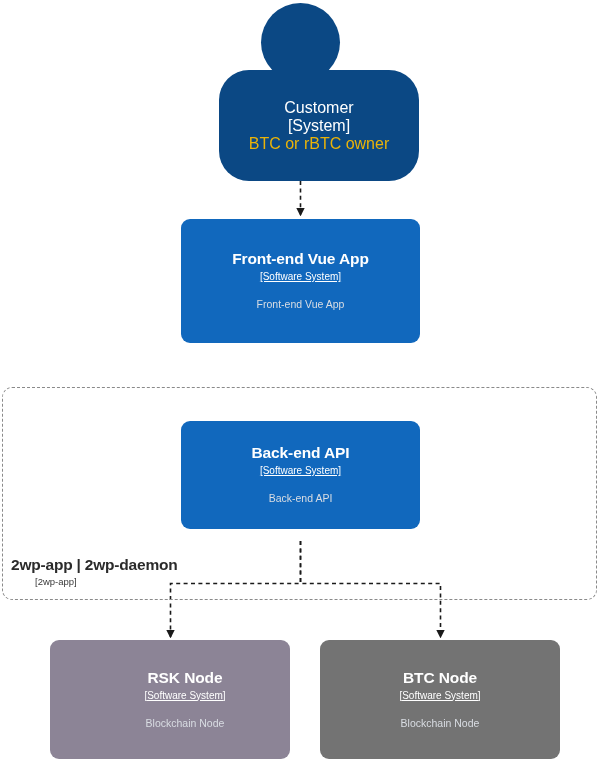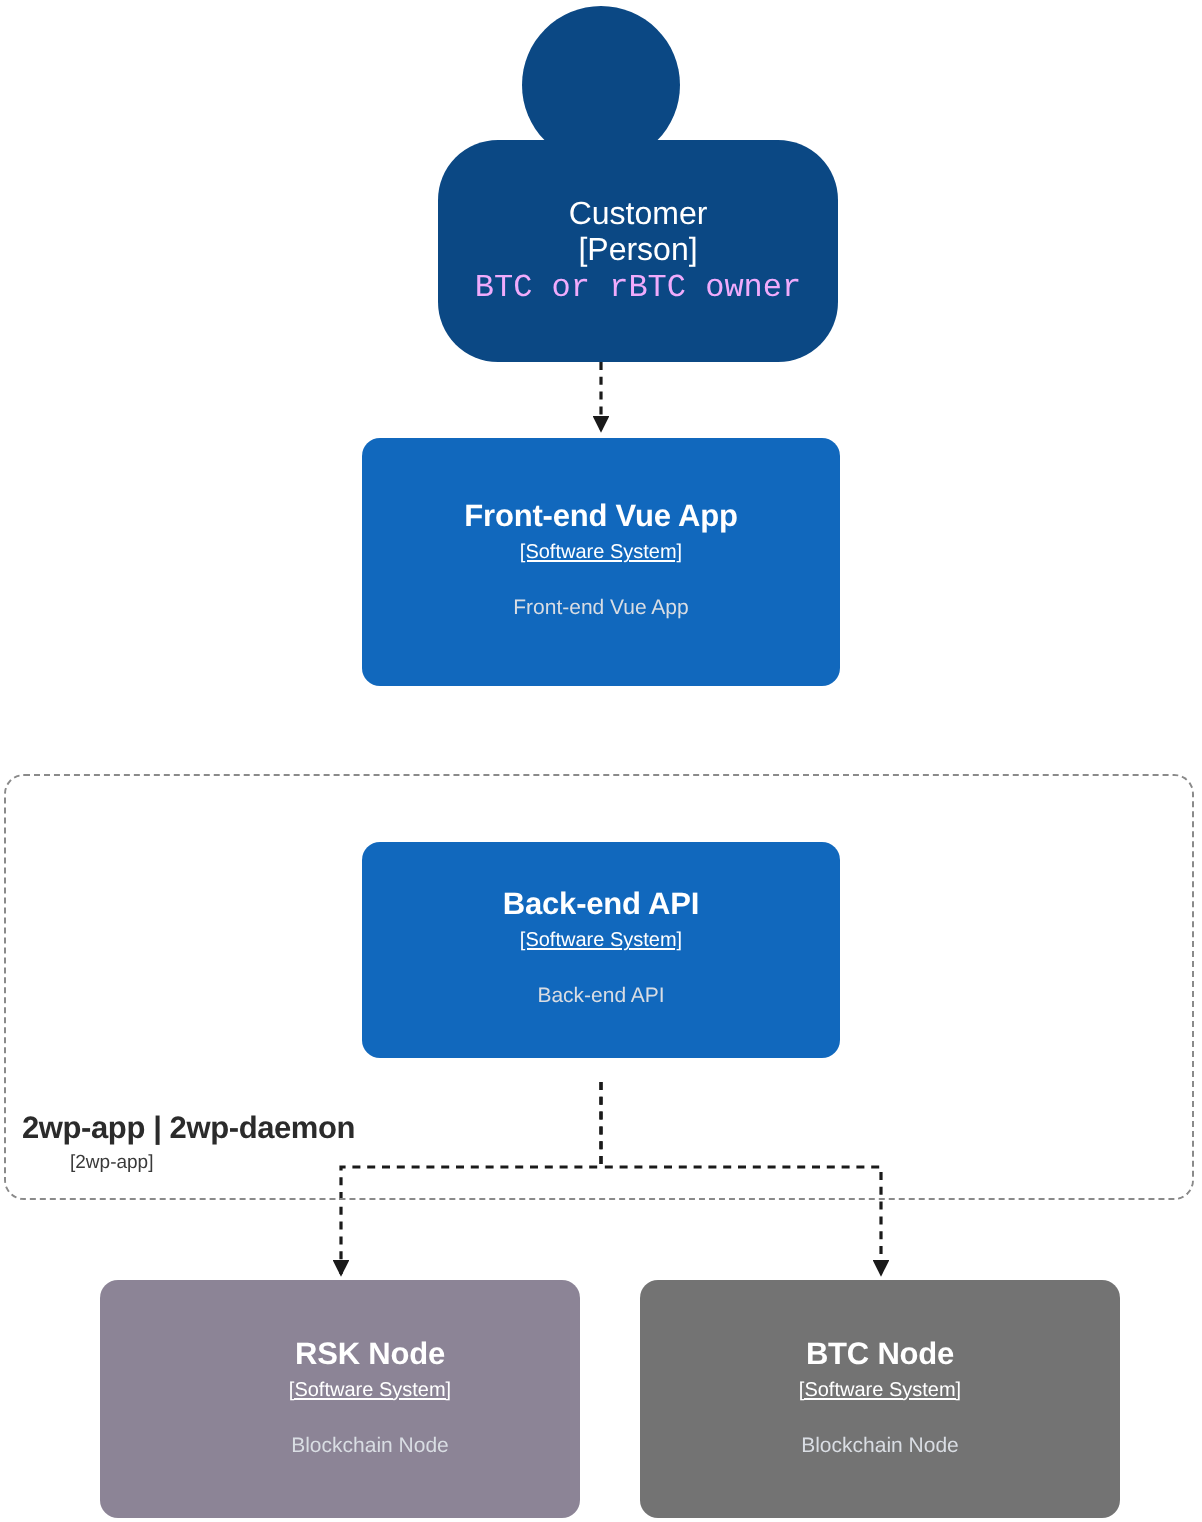--- a/index.html
+++ b/index.html
@@ -99,21 +99,21 @@
     box-sizing: border-box;
     border-radius: 30px;
     display: flex;
     flex-direction: column;
     align-items: center;
     justify-content: center;
     text-align: center;
     color: #ffffff;
     padding: 0 10px;
   }
-  .person-body .n-desc { color: #f0abfc; font-family: Liberation Mono, monospace; }
+  .person-body .n-desc { color: #eab308; }
 </style>
 </head>
 <body>
 
 <div id="diagram">
 
   <svg id="connectors" viewBox="0 0 601 761" width="601" height="761" xmlns="http://www.w3.org/2000/svg">
     <defs>
       <marker id="arrowhead" viewBox="0 0 10 10" refX="8.4" refY="5" markerWidth="5.2" markerHeight="5.2" orient="auto-start-reverse">
         <path d="M 0 0 L 10 5 L 0 10 z" fill="#1a1a1a"></path>
@@ -124,21 +124,21 @@
 
     <path d="M 300.5 541 L 300.5 583.5 L 170.5 583.5 L 170.5 637" fill="none" stroke="#1a1a1a" stroke-width="1.6" stroke-dasharray="4,3.4" marker-end="url(#arrowhead)"></path>
 
     <path d="M 300.5 541 L 300.5 583.5 L 440.5 583.5 L 440.5 637" fill="none" stroke="#1a1a1a" stroke-width="1.6" stroke-dasharray="4,3.4" marker-end="url(#arrowhead)"></path>
   </svg>
 
   <div class="person-wrap" style="left:200px; top:3px; width:200px; height:178px;">
     <div class="person-head" style="left:61px; top:0px; width:79px; height:79px; background:#0b4884;"></div>
     <div class="person-body" style="left:0px; top:67px; width:200px; height:111px; background:#0b4884;margin-left:19px;">
       <div class="n-title">Customer</div>
-      <div class="n-type">[Person]</div>
+      <div class="n-type">[System]</div>
       <div class="n-desc">BTC or rBTC owner</div>
     </div>
   </div>
 
   <div class="node" style="left:181px; top:219px; width:239px; height:124px; background:#1168bd;">
     <div class="n-title">Front-end Vue App</div>
     <div class="n-type">[Software System]</div>
     <div class="n-desc">Front-end Vue App</div>
   </div>
 

